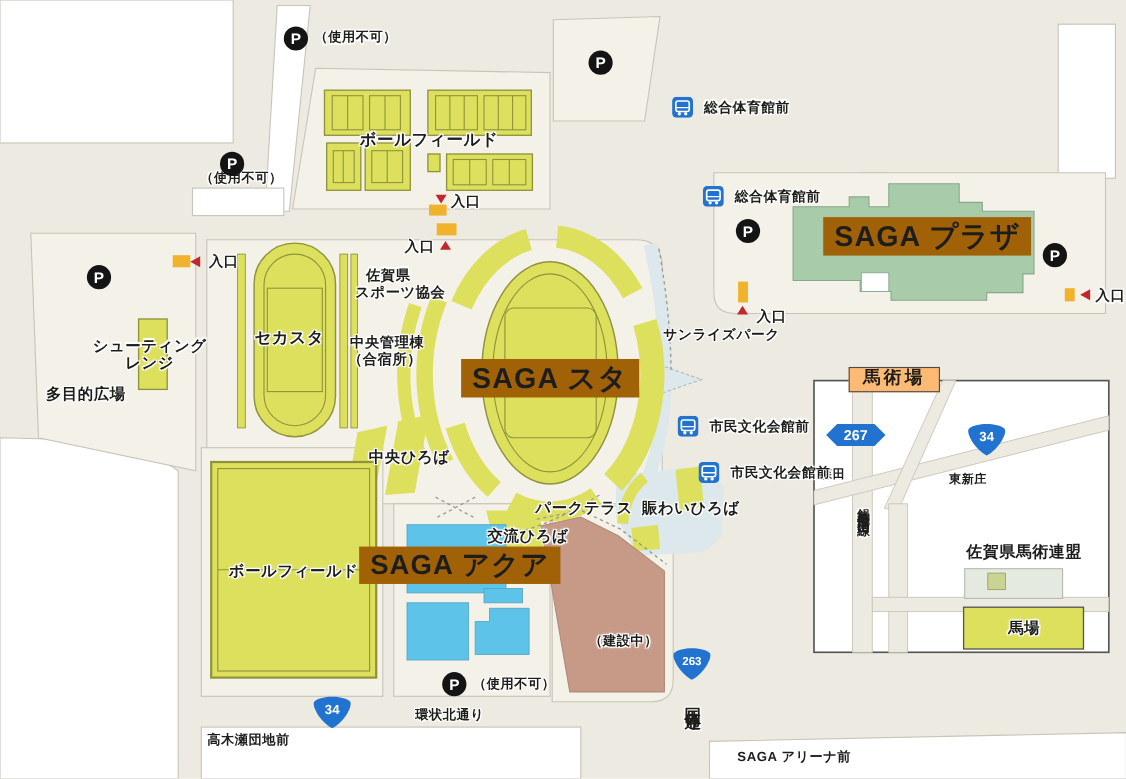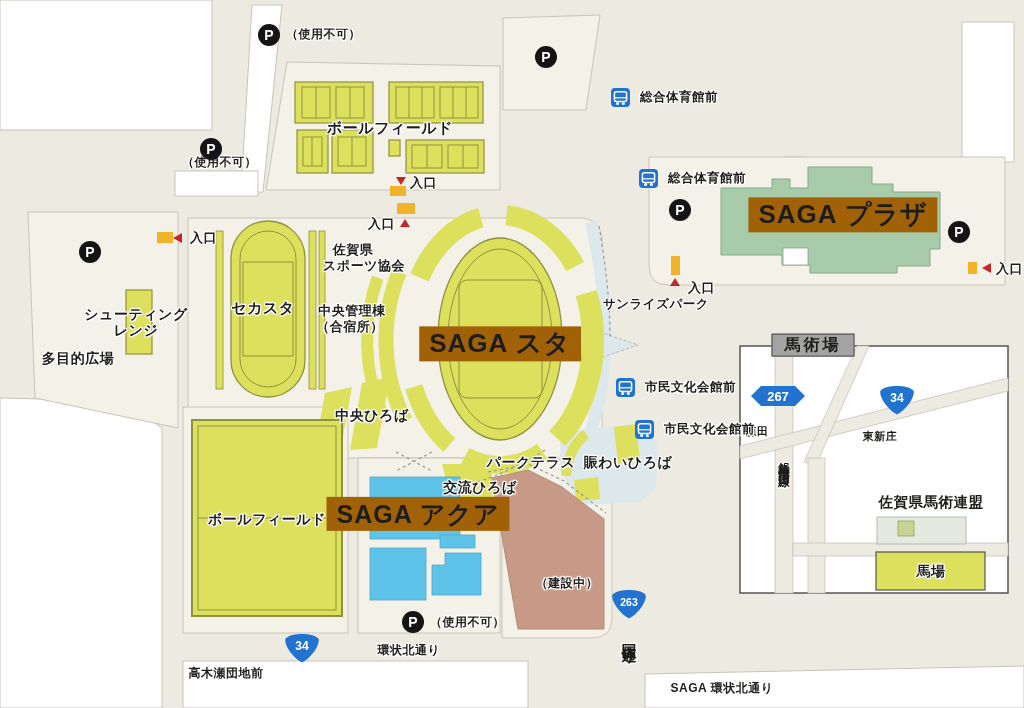--- a/index.html
+++ b/index.html
@@ -6,21 +6,21 @@
   #stage{position:relative;width:1024px;height:708px;overflow:hidden;background:var(--road,#edeae1);
          font-family:"Liberation Sans","DejaVu Sans",sans-serif;}
   #map-svg{position:absolute;left:0;top:0;}
   #labels-layer,#markers-layer{position:absolute;left:0;top:0;width:100%;height:100%;pointer-events:none;}
   .lbl{position:absolute;transform:translate(-50%,-50%);font-weight:700;color:var(--ink,#1d1d1b);
        white-space:nowrap;line-height:1.05;letter-spacing:.5px;
        text-shadow:-1px -1px 0 #fff,1px -1px 0 #fff,-1px 1px 0 #fff,1px 1px 0 #fff,0 0 3px #fff,0 0 3px #fff;}
   .lbl.left{transform:translate(0,-50%);}
   .lbl.vert{writing-mode:vertical-rl;text-orientation:upright;transform:translate(-50%,0);letter-spacing:2px;}
   .lbl.boxed{background:#a16207;padding:4px 10px;text-shadow:none;letter-spacing:1px;}
-  .lbl.boxed2{background:#a3a3a3;border:1.5px solid #4a4a4a;padding:2px 12px;text-shadow:none;letter-spacing:3px;}
+  .lbl.boxed2{background:#fdba74;border:1.5px solid #4a4a4a;padding:2px 12px;text-shadow:none;letter-spacing:3px;}
   .p-icon{position:absolute;width:22px;height:22px;border-radius:50%;background:#141414;color:#fff;
           font-weight:800;font-size:14px;display:flex;align-items:center;justify-content:center;}
   .bus-icon{position:absolute;width:19px;height:19px;}
   .ent-bar{position:absolute;background:var(--yellow,#f1b32b);}
   .tri{position:absolute;width:0;height:0;}
   .tri-down{border-left:5px solid transparent;border-right:5px solid transparent;border-top:8px solid var(--red,#c1272d);}
   .tri-up{border-left:5px solid transparent;border-right:5px solid transparent;border-bottom:8px solid var(--red,#c1272d);}
   .tri-left{border-top:5px solid transparent;border-bottom:5px solid transparent;border-right:9px solid var(--red,#c1272d);}
   .shield{position:absolute;transform:translate(-50%,-50%);}
 </style>
@@ -188,21 +188,21 @@
       <div class="lbl boxed" style="left: 418px; top: 514px; font-size: 25px;">SAGA アクア</div>
       <div class="lbl" style="left: 480px; top: 487px; font-size: 14px;">交流ひろば</div>
       <div class="lbl" style="left: 531px; top: 462px; font-size: 14px;">パークテラス</div>
       <div class="lbl" style="left: 628px; top: 462px; font-size: 14px;">賑わいひろば</div>
       <div class="lbl" style="left: 567px; top: 583px; font-size: 12px;">（建設中）</div>
       <div class="lbl boxed" style="left: 843px; top: 215px; font-size: 26px;">SAGA プラザ</div>
       <div class="lbl" style="left: 656px; top: 305px; font-size: 12.5px;">サンライズパーク</div>
       <div class="lbl" style="left: 361px; top: 650px; font-size: 12px; margin-left: 48px;">環状北通り</div>
       <div class="lbl vert" style="left: 629px; top: 632px; font-size: 15px;">国体通り</div>
       <div class="lbl" style="left: 226px; top: 673px; font-size: 12px; text-align: center;">高木瀬団地前</div>
-      <div class="lbl" style="left: 722px; top: 688px; font-size: 12px;">SAGA 環状北通り</div>
+      <div class="lbl" style="left: 722px; top: 688px; font-size: 12px;">SAGA アリーナ前</div>
       <div class="lbl boxed2" style="left: 813px; top: 345px; font-size: 16px;">馬術場</div>
       <div class="lbl" style="left: 757px; top: 432px; font-size: 11px;">森田</div>
       <div class="lbl" style="left: 880px; top: 437px; font-size: 11px;">東新庄</div>
       <div class="lbl vert" style="left: 784px; top: 453px; font-size: 11.5px;">鍋島停車場山田線</div>
       <div class="lbl" style="left: 931px; top: 503px; font-size: 14.5px;">佐賀県馬術連盟</div>
       <div class="lbl" style="left: 931px; top: 571px; font-size: 14px;">馬場</div>
       <div class="lbl left" style="left: 286px; top: 34px; font-size: 12px;">（使用不可）</div>
       <div class="lbl left" style="left: 182px; top: 162px; font-size: 12px;">（使用不可）</div>
       <div class="lbl left" style="left: 430px; top: 622px; font-size: 12px;">（使用不可）</div>
       <div class="lbl left" style="left: 410px; top: 183px; font-size: 13px;">入口</div>

